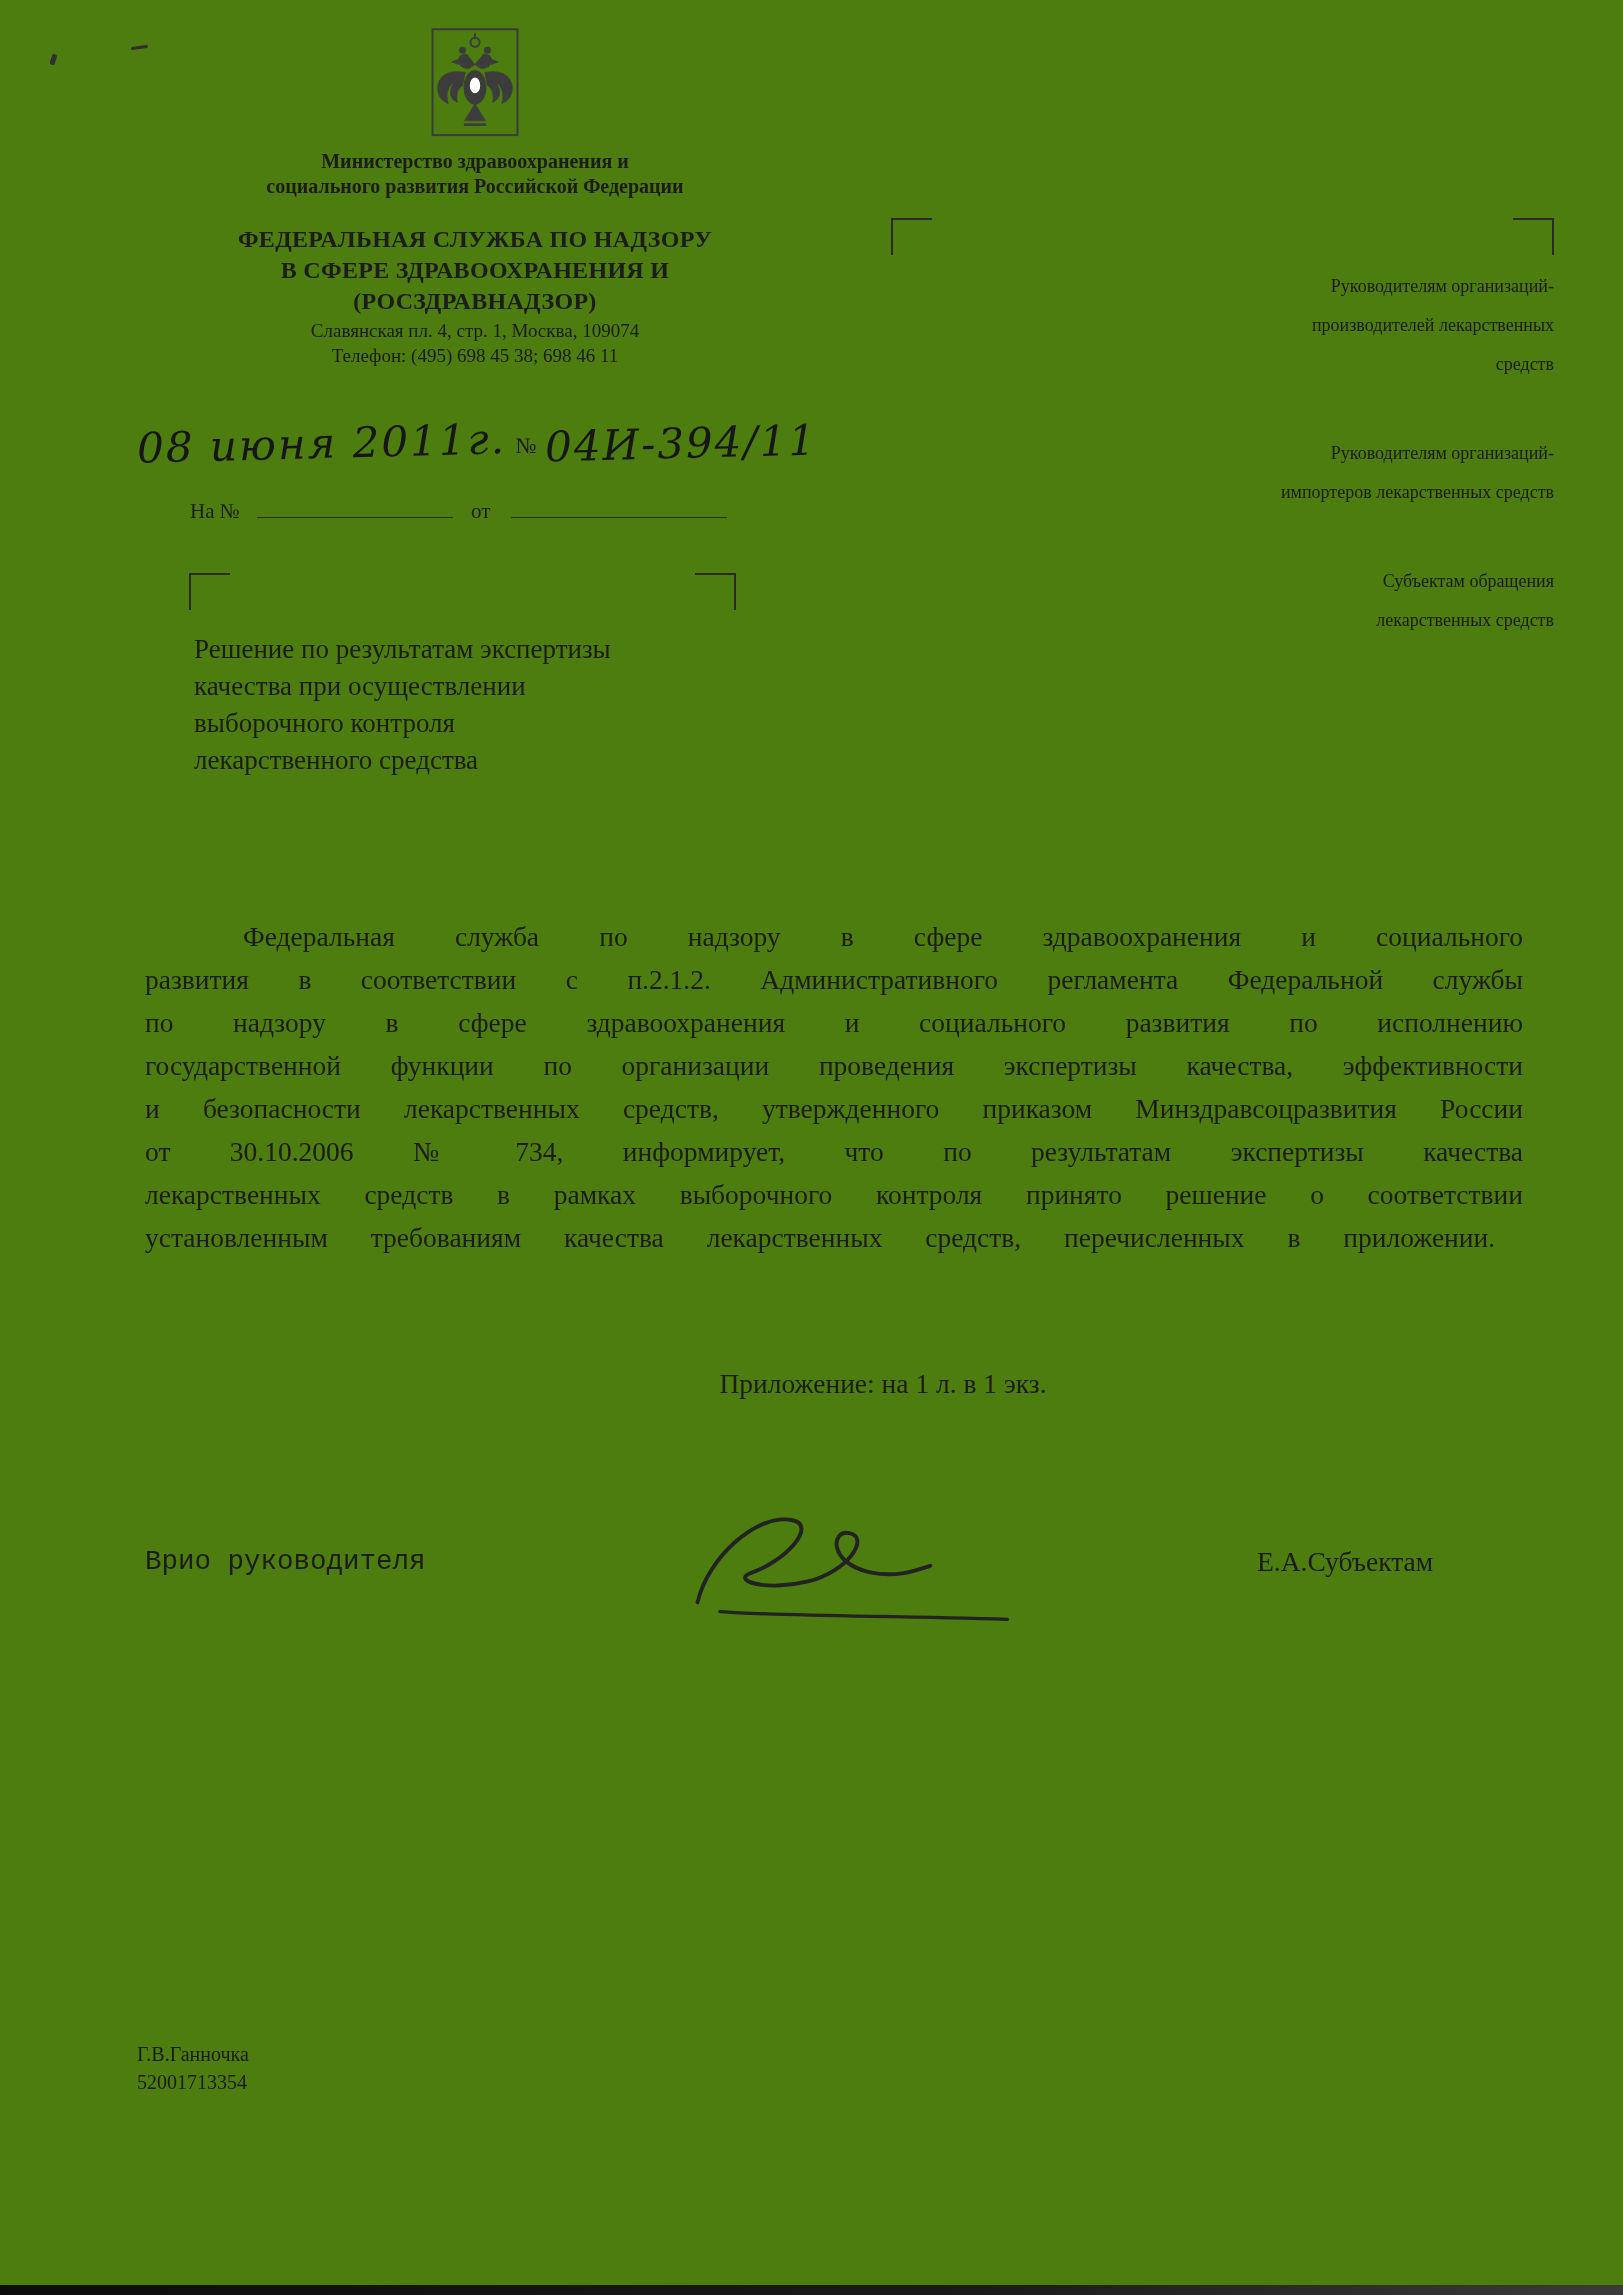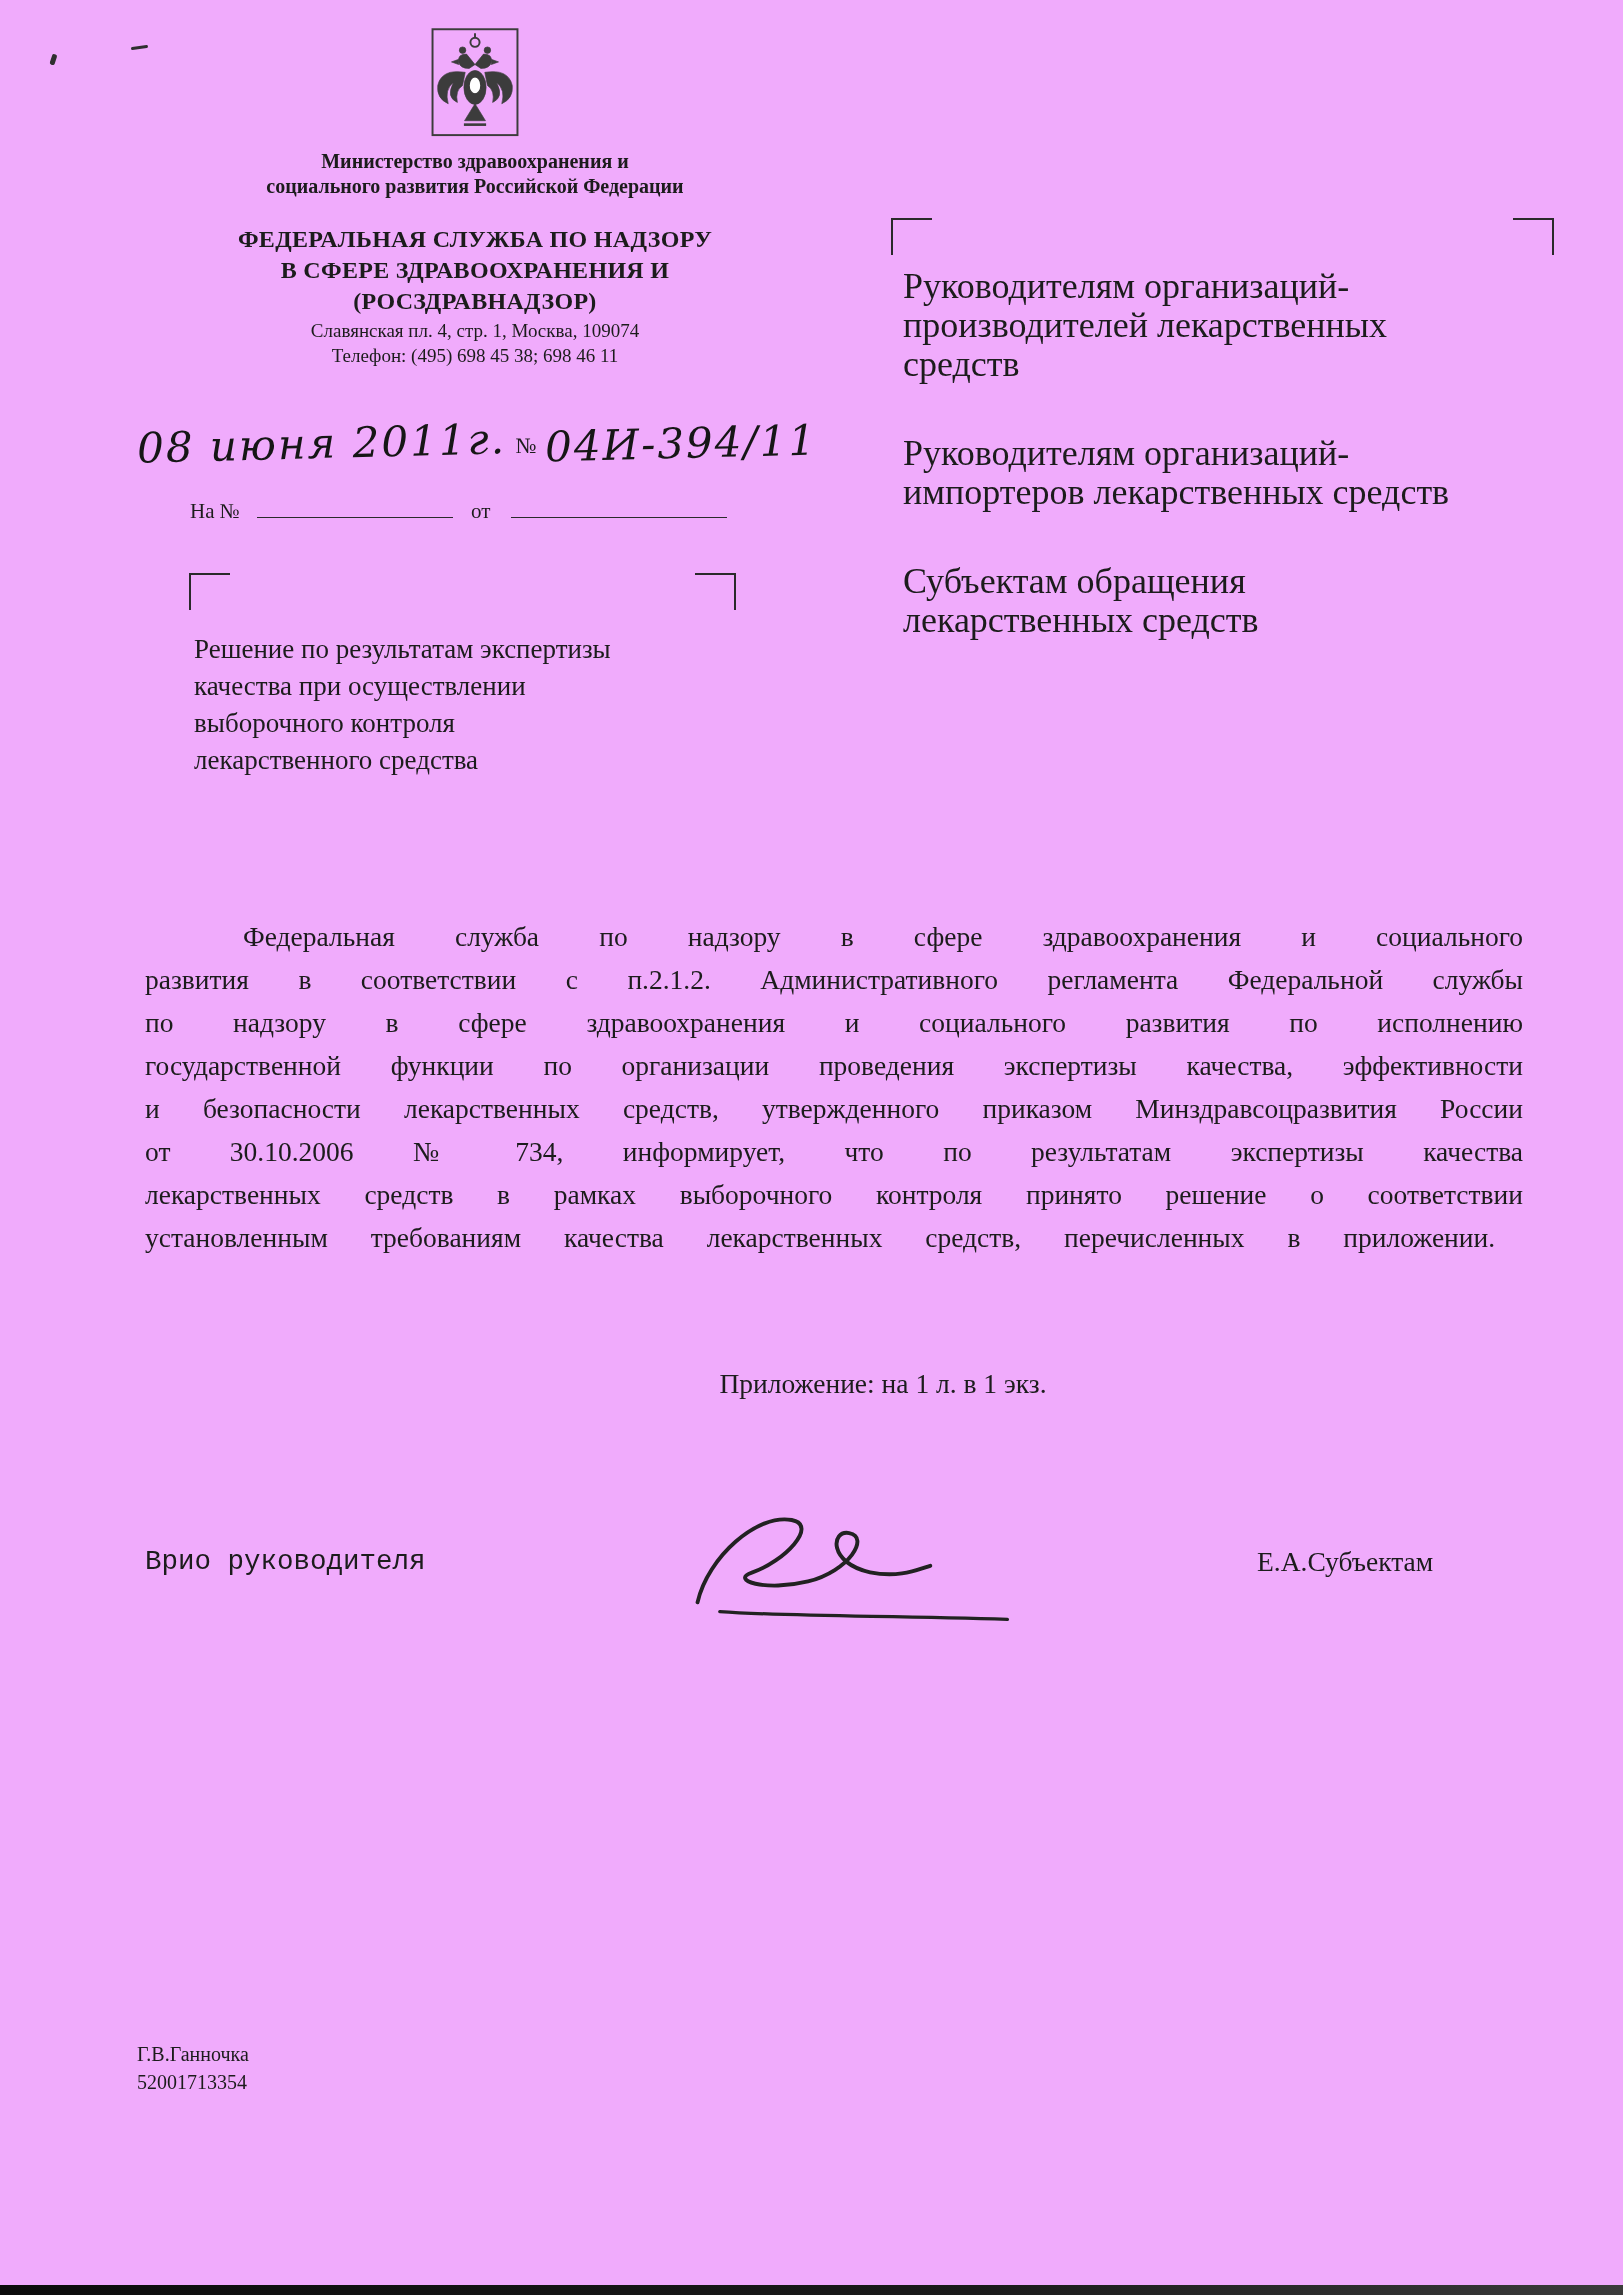--- a/index.html
+++ b/index.html
@@ -1,21 +1,21 @@
 <!DOCTYPE html>
 <html style="font-size:10.5px"><head>
 <meta charset="utf-8">
 <style>
   * { margin: 0; padding: 0; box-sizing: border-box; }
   html, body { background: #ffffff; }
   .page {
     position: relative;
     width: 1623px;
     height: 2295px;
-    background: #f0abfc;
+    background: #4d7c0f;
     font-family: "Liberation Serif", serif;
     color: #1c1c1c;
     overflow: hidden;
   }
 
   
   .letterhead {
     position: absolute;
     left: 164px; top: 25px;
     width: 622px;
@@ -61,22 +61,22 @@
   .corner.rz-l { left: 891px; top: 218px; }
   .corner.rz-r { left: 1513px; top: 218px; }
   .corner.lz-l { left: 189px;  top: 573px; }
   .corner.lz-r { left: 695px; top: 573px; }
 
   
   .recipients {
     position: absolute;
     left: 903px; top: 267px;
     width: 651px;
-    text-align: left;
-    font-size: 36px;
+    text-align: right;
+    font-size: 18px;
     line-height: 39px;
   }
   .recipient-block { margin-bottom: 50px; }
 
   
   .subject {
     position: absolute;
     left: 194px; top: 631px;
     width: 543px;
     font-size: 27px;

